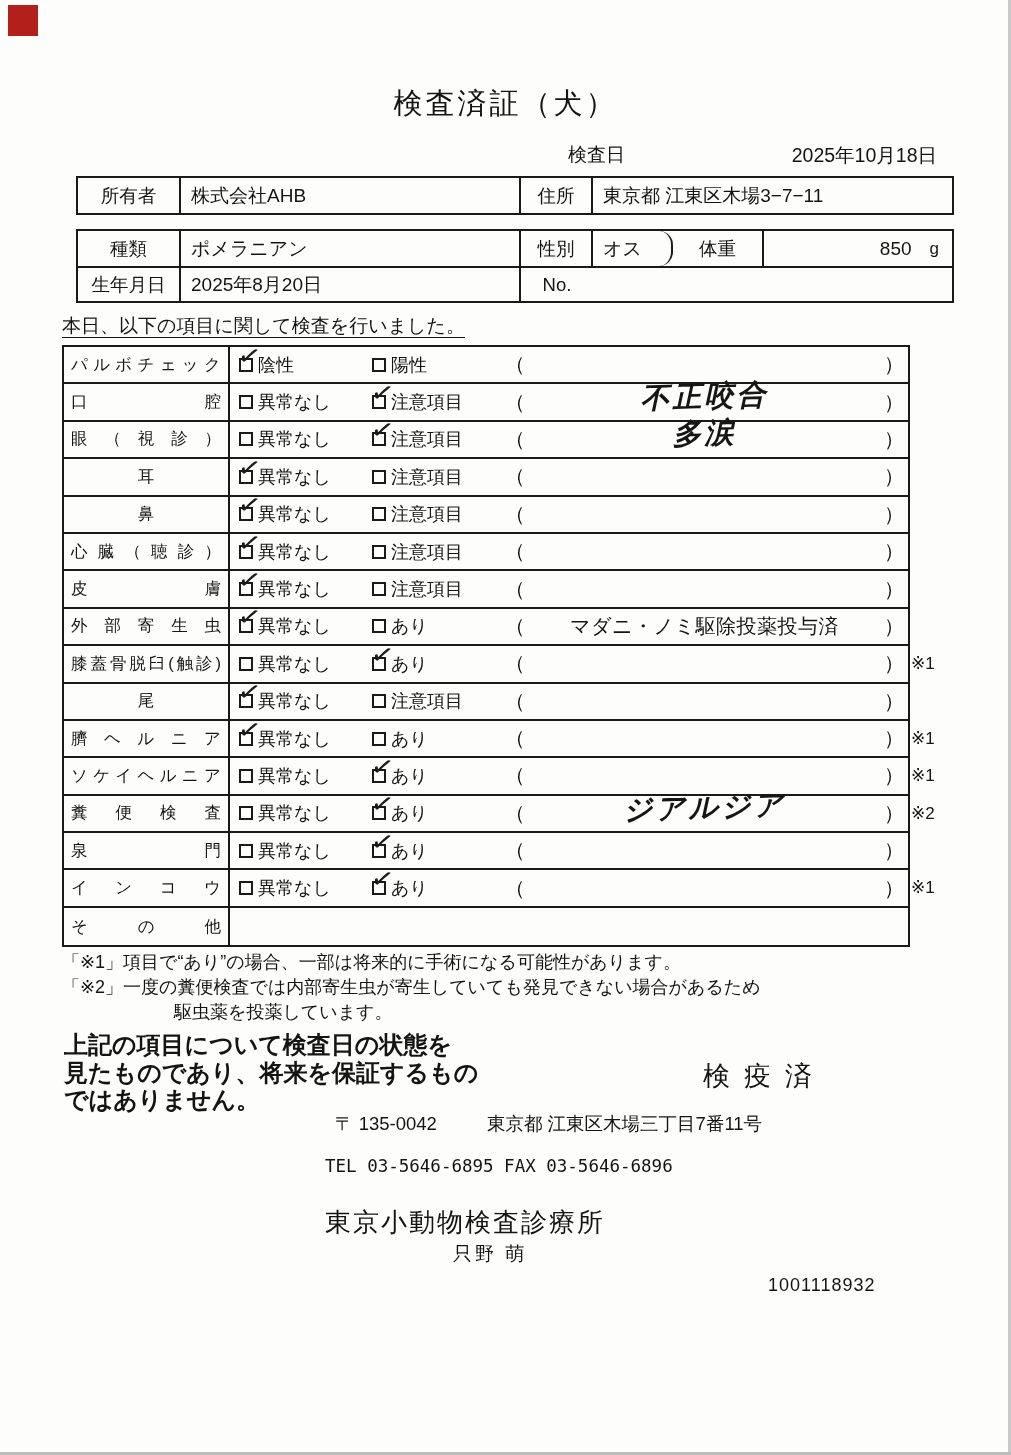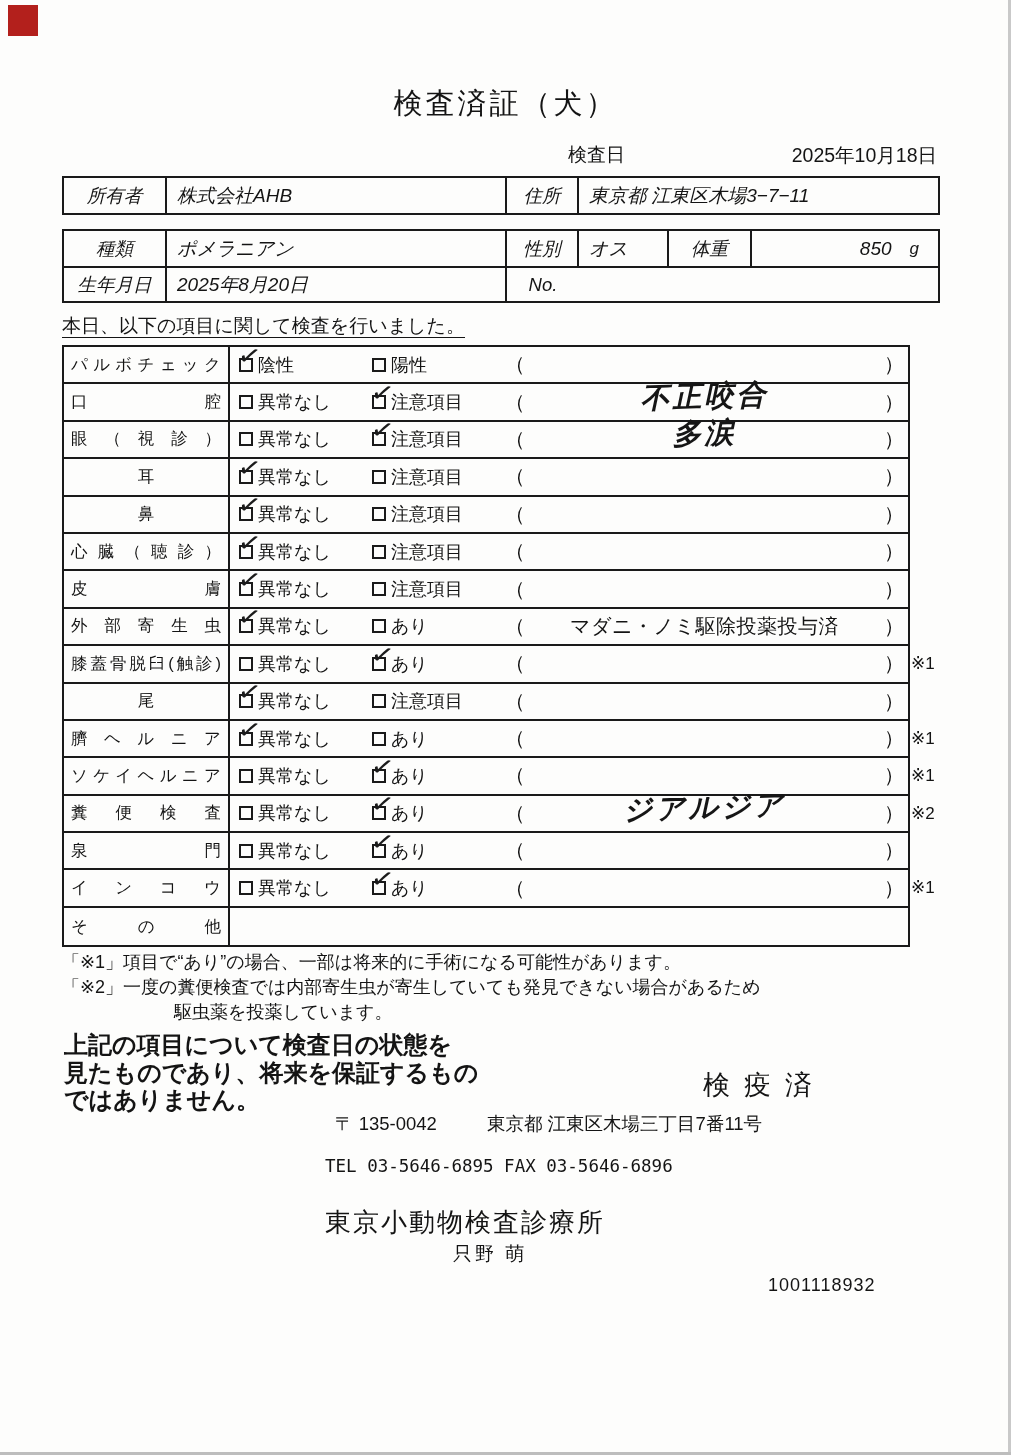--- a/index.html
+++ b/index.html
@@ -10,32 +10,32 @@
   .red-mark { position:absolute; left:8px; top:5px; width:30px; height:31px; background:#b3201c; }
   .scan-edge-right { position:absolute; right:0; top:0; width:3px; height:100%; background:#c9c9c9; }
   .scan-edge-bottom { position:absolute; left:0; bottom:0; width:100%; height:3px; background:#bdbdbd; }
 
   .title { position:absolute; left:0; top:84px; width:100%; text-align:center;
            font-size:29px; font-weight:500; letter-spacing:3px; }
 
   .date-label { position:absolute; left:568px; top:142px; font-size:19px; font-weight:500; }
   .date-value { position:absolute; right:74px; top:142px; font-size:19.5px; }
 
-  .ftable { position:absolute; left:62px; width:878px; border:2px solid #1a1a1a; background:transparent;font-style:italic; }
+  .ftable { position:absolute; left:76px; width:878px; border:2px solid #1a1a1a; background:transparent; }
   .frow { display:flex; height:35px; }
   .frow + .frow { border-top:2px solid #1a1a1a; }
   .fcell { display:flex; align-items:center; border-right:2px solid #1a1a1a; font-size:19px; overflow:hidden; }
   .fcell:last-child { border-right:none; }
   .fcell.head { justify-content:center; font-weight:500; font-size:18.5px; }
   .fcell.val { padding-left:10px; }
   .owner-table { top:176px; }
   .pet-table { top:229px; }
-  .w103{width:103px;} .w340{width:340px;} .w85{width:72px;} .w90{width:90px;} .w83{width:83px;}
+  .w103{width:103px;} .w340{width:340px;} .w85{width:72px;} .w90{width:80px;border-radius:14px;} .w83{width:91px;}
   .wflex{flex:1;}
-  .weight-val { justify-content:flex-end; padding-right:19px; }
+  .weight-val { justify-content:flex-end; padding-right:13px; }
   .weight-unit { margin-left:18px; font-size:17px; }
   .no-val { letter-spacing:1px; font-size:20px; }
 
   .intro { position:absolute; left:62px; top:313px; font-size:19px;
            text-decoration:underline; text-underline-offset:5px; }
 
   .main-table { position:absolute; left:62px; top:345px; width:848px; border:2px solid #1a1a1a; }
   .trow { position:relative; display:flex; height:37.4px; border-bottom:2px solid #1a1a1a; }
   .trow:last-child { border-bottom:none; }
   .tlabel { width:166px; border-right:2px solid #1a1a1a; display:flex;
@@ -53,21 +53,21 @@
   .parentext.handwritten { font-size:29px; font-style:italic; font-weight:600; letter-spacing:3px;
                            transform:rotate(-2deg); position:relative; top:-5px; color:#161616; }
   .parentext.printed { font-size:20px; letter-spacing:0.5px; }
   .rownote { position:absolute; right:-45px; top:7px; font-size:17px; width:42px; }
 
   .notes { position:absolute; left:62px; top:950px; font-size:18px; line-height:25px; }
   .note-indent { padding-left:112px; }
 
   .disclaimer { position:absolute; left:64px; top:1031px; font-size:24px; font-weight:700; line-height:27.5px; }
 
-  .stamp { position:absolute; left:703px; top:1058px; font-size:27px; font-weight:500; letter-spacing:14px;margin-top:9px; }
+  .stamp { position:absolute; left:703px; top:1058px; font-size:27px; font-weight:500; letter-spacing:14px; }
 
   .postal-line { position:absolute; left:315px; top:1111px; font-size:18.5px; font-weight:500;margin-left:20px; }
   .postal-line .addr { margin-left:45px; }
   .tel-line { position:absolute; left:325px; top:1156px; font-size:17.5px;
               font-family:"DejaVu Sans Mono","Liberation Mono",monospace; }
   .clinic-name { position:absolute; left:325px; top:1205px; font-size:26px; font-weight:500; letter-spacing:2px; }
   .person-name { position:absolute; left:453px; top:1241px; font-size:19px; letter-spacing:3px; }
   .serial { position:absolute; left:768px; top:1275px; font-size:18px; letter-spacing:1px; }
 </style>
 </head>

